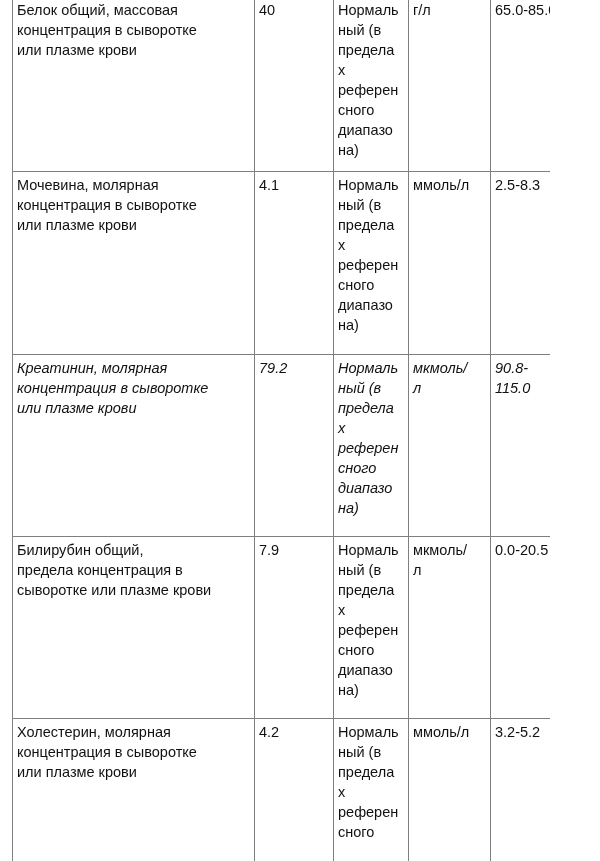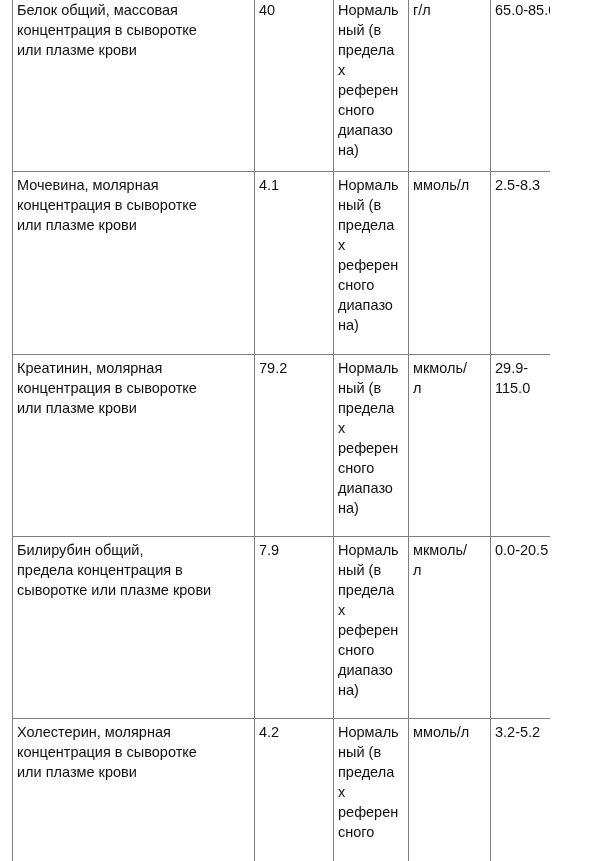--- a/index.html
+++ b/index.html
@@ -55,21 +55,21 @@
   col.c-name   { width: 242px; }
   col.c-value  { width: 79px;  }
   col.c-status { width: 75px;  }
   col.c-unit   { width: 82px;  }
   col.c-range  { width: 81px;  }
   col.c-extra  { width: 17px;  }
 
   
   tr.r-0 td { height: 168px; }
   tr.r-1 td { height: 176px; }
-  tr.r-2 td { height: 175px; }
+  tr.r-2 td { height: 175px; font-style: italic; }
   tr.r-3 td { height: 175px; }
   tr.r-4 td { height: 175px; }
 
   .cell-line { display: block; white-space: pre; }
 
   
   .status-cell { word-break: break-all; }
   .unit-cell   { word-break: break-all; }
   .range-cell  { word-break: break-all; }
 </style>
@@ -159,21 +159,21 @@
               <span class="cell-line">референ</span>
               <span class="cell-line">сного</span>
               <span class="cell-line">диапазо</span>
               <span class="cell-line">на)</span>
             </td>
             <td class="unit-cell">
               <span class="cell-line">мкмоль/</span>
               <span class="cell-line">л</span>
             </td>
             <td class="range-cell">
-              <span class="cell-line">29.9-</span>
+              <span class="cell-line">90.8-</span>
               <span class="cell-line">115.0</span>
             </td>
             <td>&nbsp;</td>
           </tr>
           <tr class="r-3">
             <td>
               <span class="cell-line">Билирубин общий,</span>
               <span class="cell-line">предела концентрация в</span>
               <span class="cell-line">сыворотке или плазме крови</span>
             </td>

